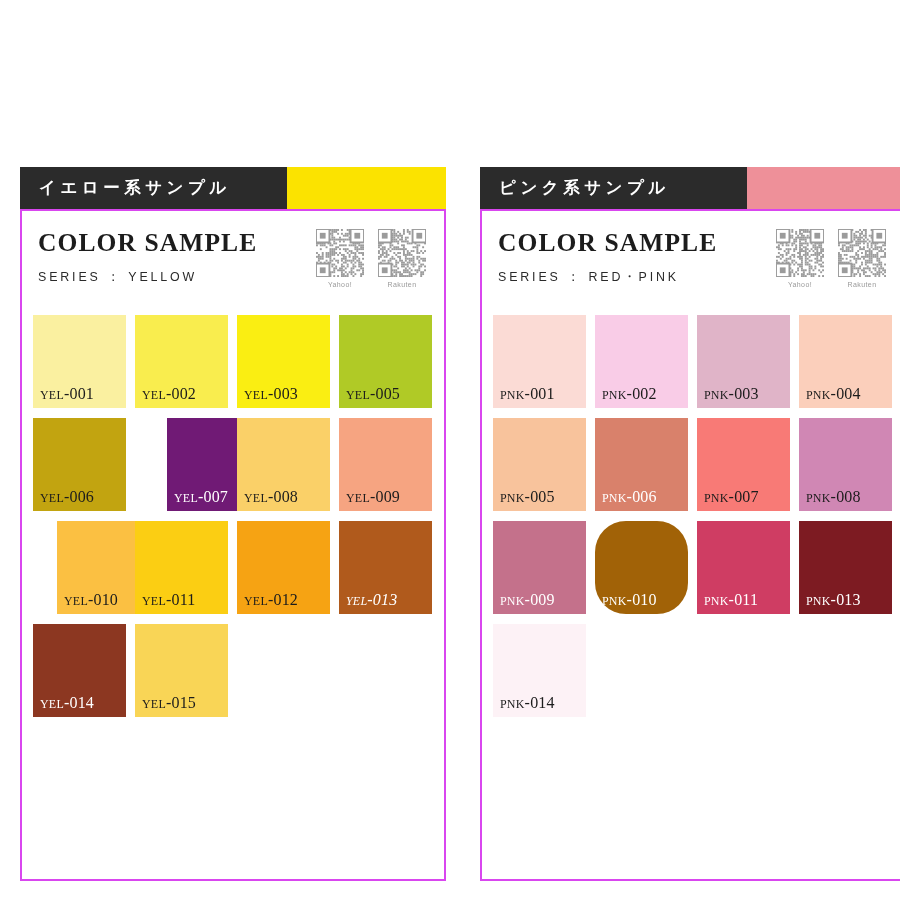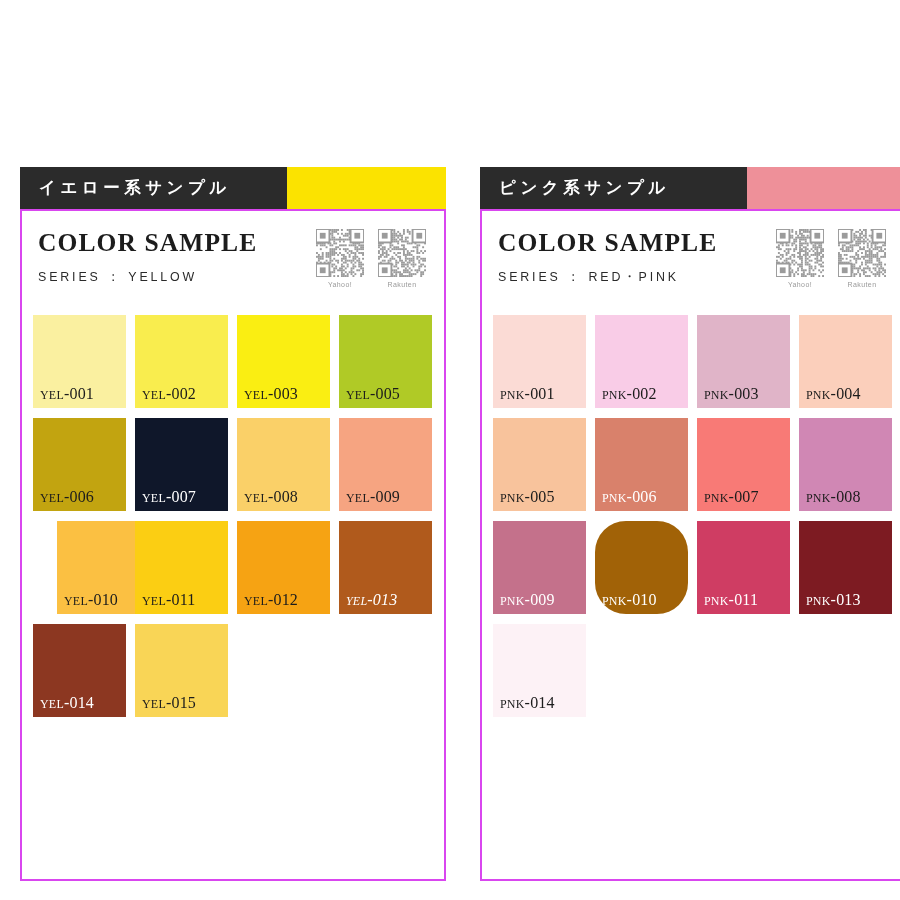--- a/index.html
+++ b/index.html
@@ -681,21 +681,21 @@
           </div>
           <div class="swatch" style="background: rgb(250, 238, 18);">
             <div class="swatch-label" style="color: rgb(28, 28, 28);"><span class="pfx">YEL</span><span class="num">-003</span></div>
           </div>
           <div class="swatch" style="background: rgb(176, 202, 38);">
             <div class="swatch-label" style="color: rgb(28, 28, 28);"><span class="pfx">YEL</span><span class="num">-005</span></div>
           </div>
           <div class="swatch" style="background: rgb(194, 164, 16);">
             <div class="swatch-label" style="color: rgb(28, 28, 28);"><span class="pfx">YEL</span><span class="num">-006</span></div>
           </div>
-          <div class="swatch" style="background: #0f172a;">
+          <div class="swatch" style="background: #701a75; margin-left: 32px;">
             <div class="swatch-label" style="color: rgb(255, 255, 255);"><span class="pfx">YEL</span><span class="num">-007</span></div>
           </div>
           <div class="swatch" style="background: rgb(250, 208, 104);">
             <div class="swatch-label" style="color: rgb(28, 28, 28);"><span class="pfx">YEL</span><span class="num">-008</span></div>
           </div>
           <div class="swatch" style="background: rgb(246, 164, 129);">
             <div class="swatch-label" style="color: rgb(28, 28, 28);"><span class="pfx">YEL</span><span class="num">-009</span></div>
           </div>
           <div class="swatch" style="background: rgb(251, 192, 66); margin-left: 24px;">
             <div class="swatch-label" style="color: rgb(28, 28, 28);"><span class="pfx">YEL</span><span class="num">-010</span></div>

